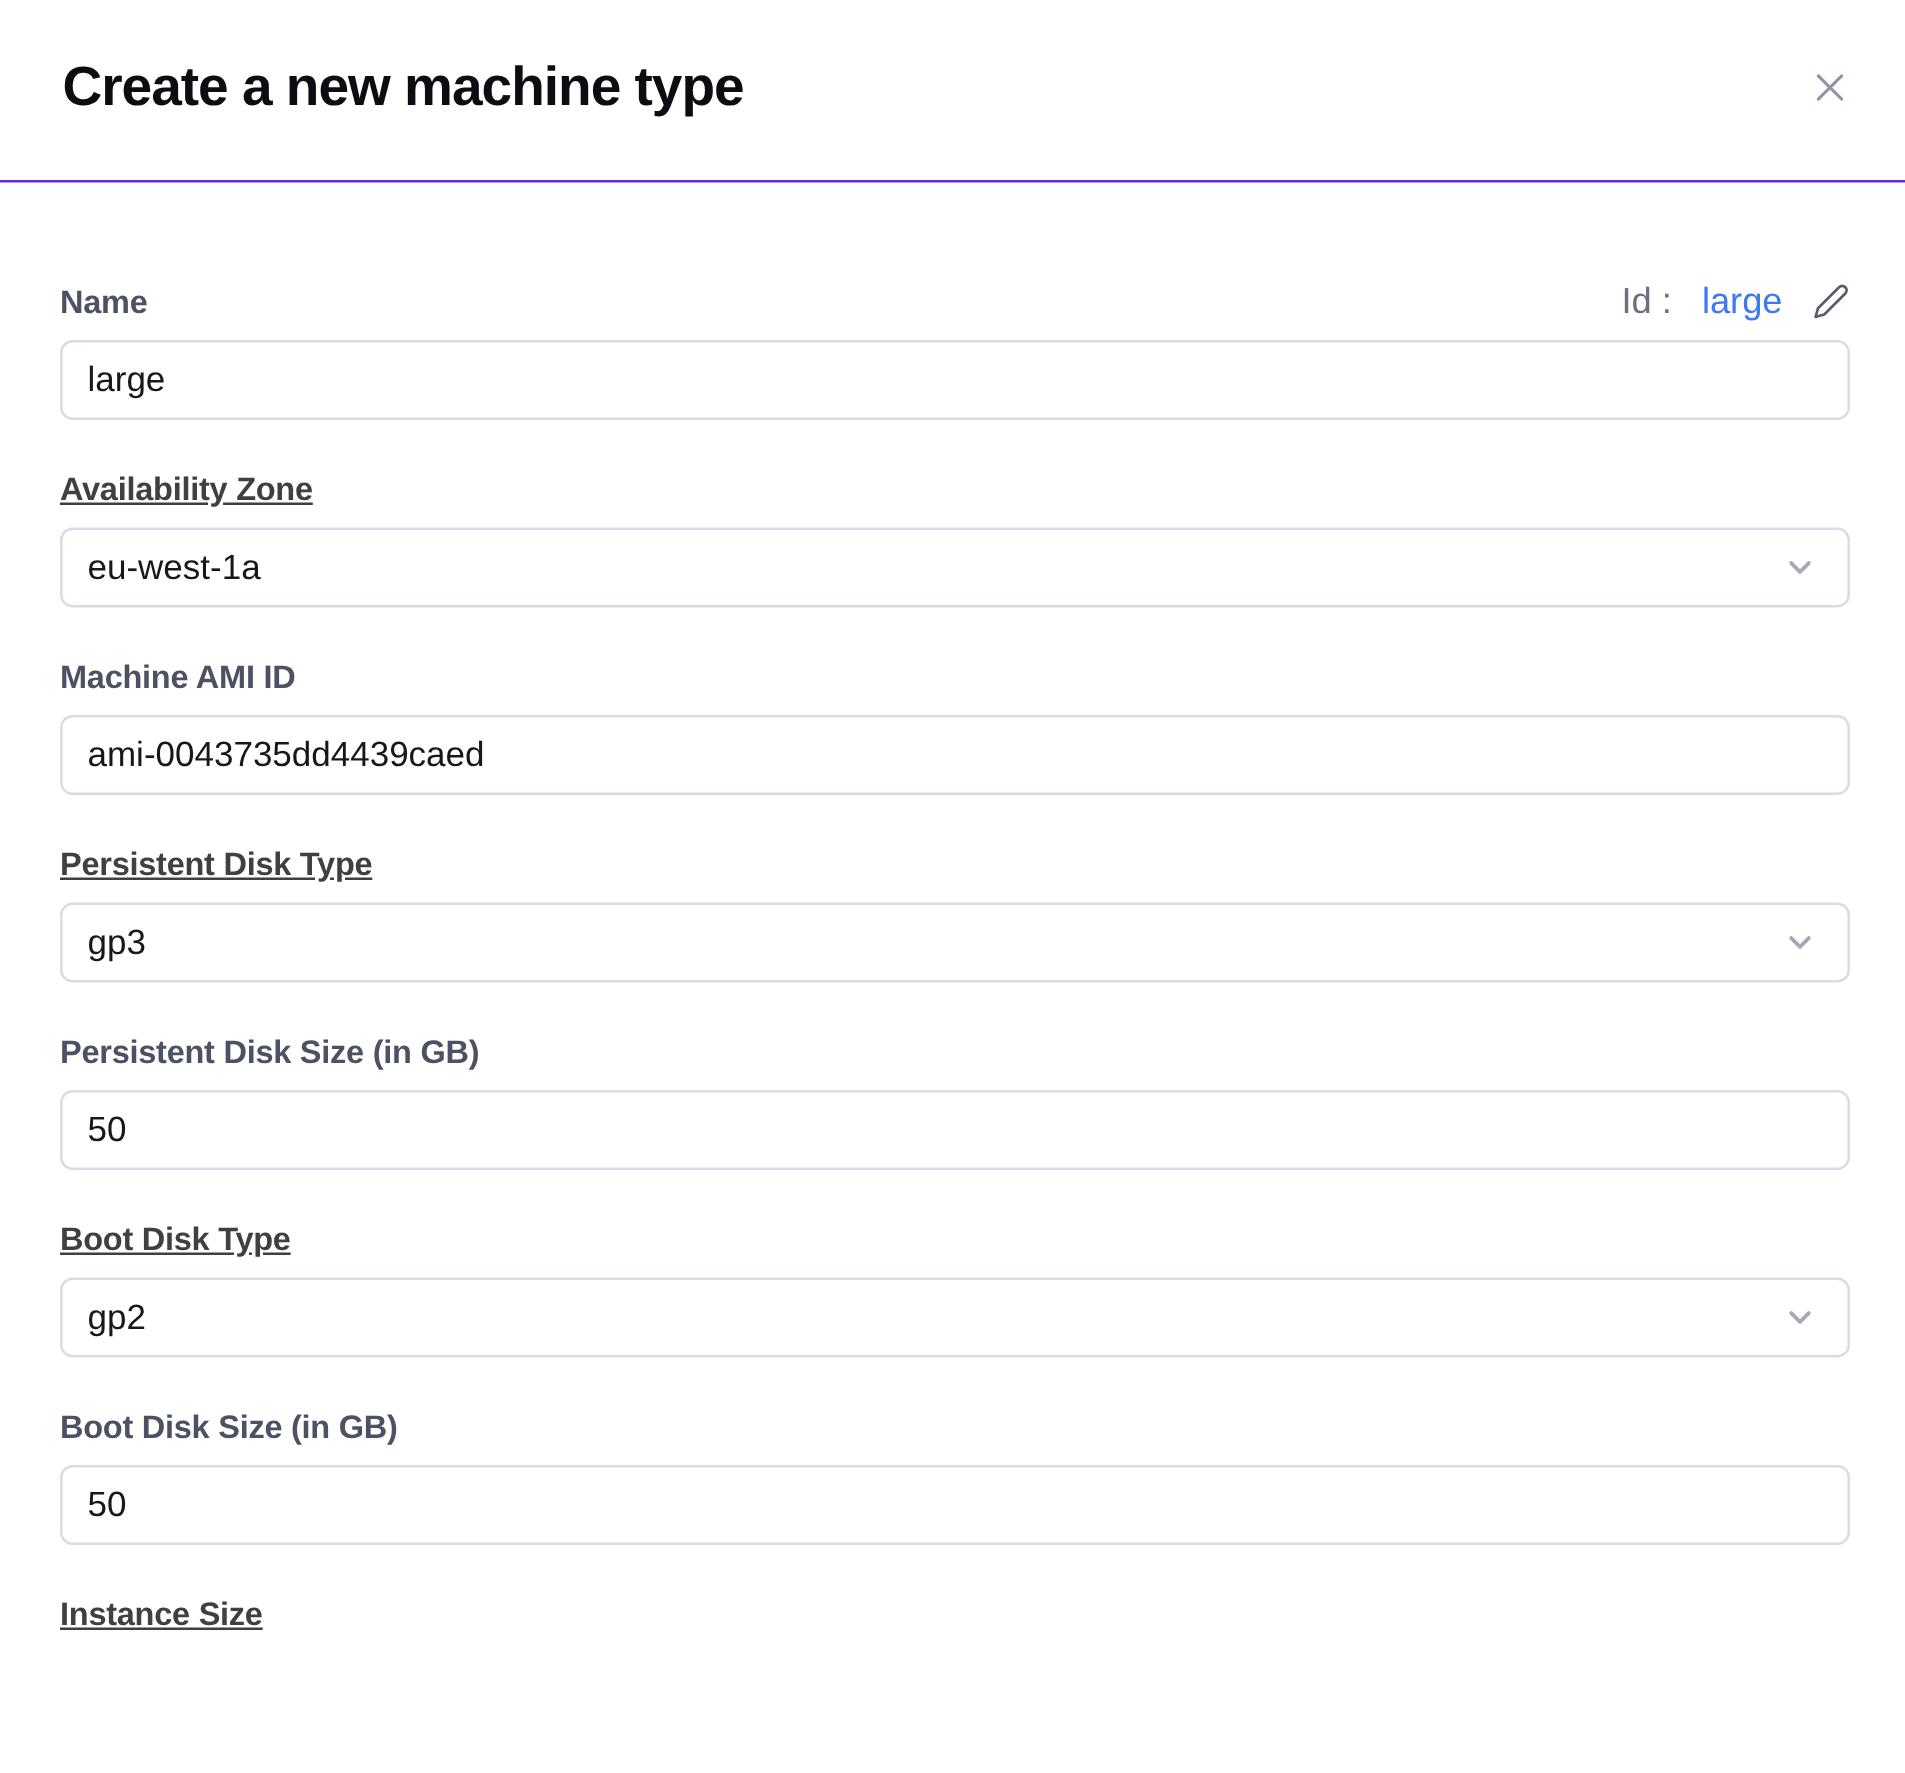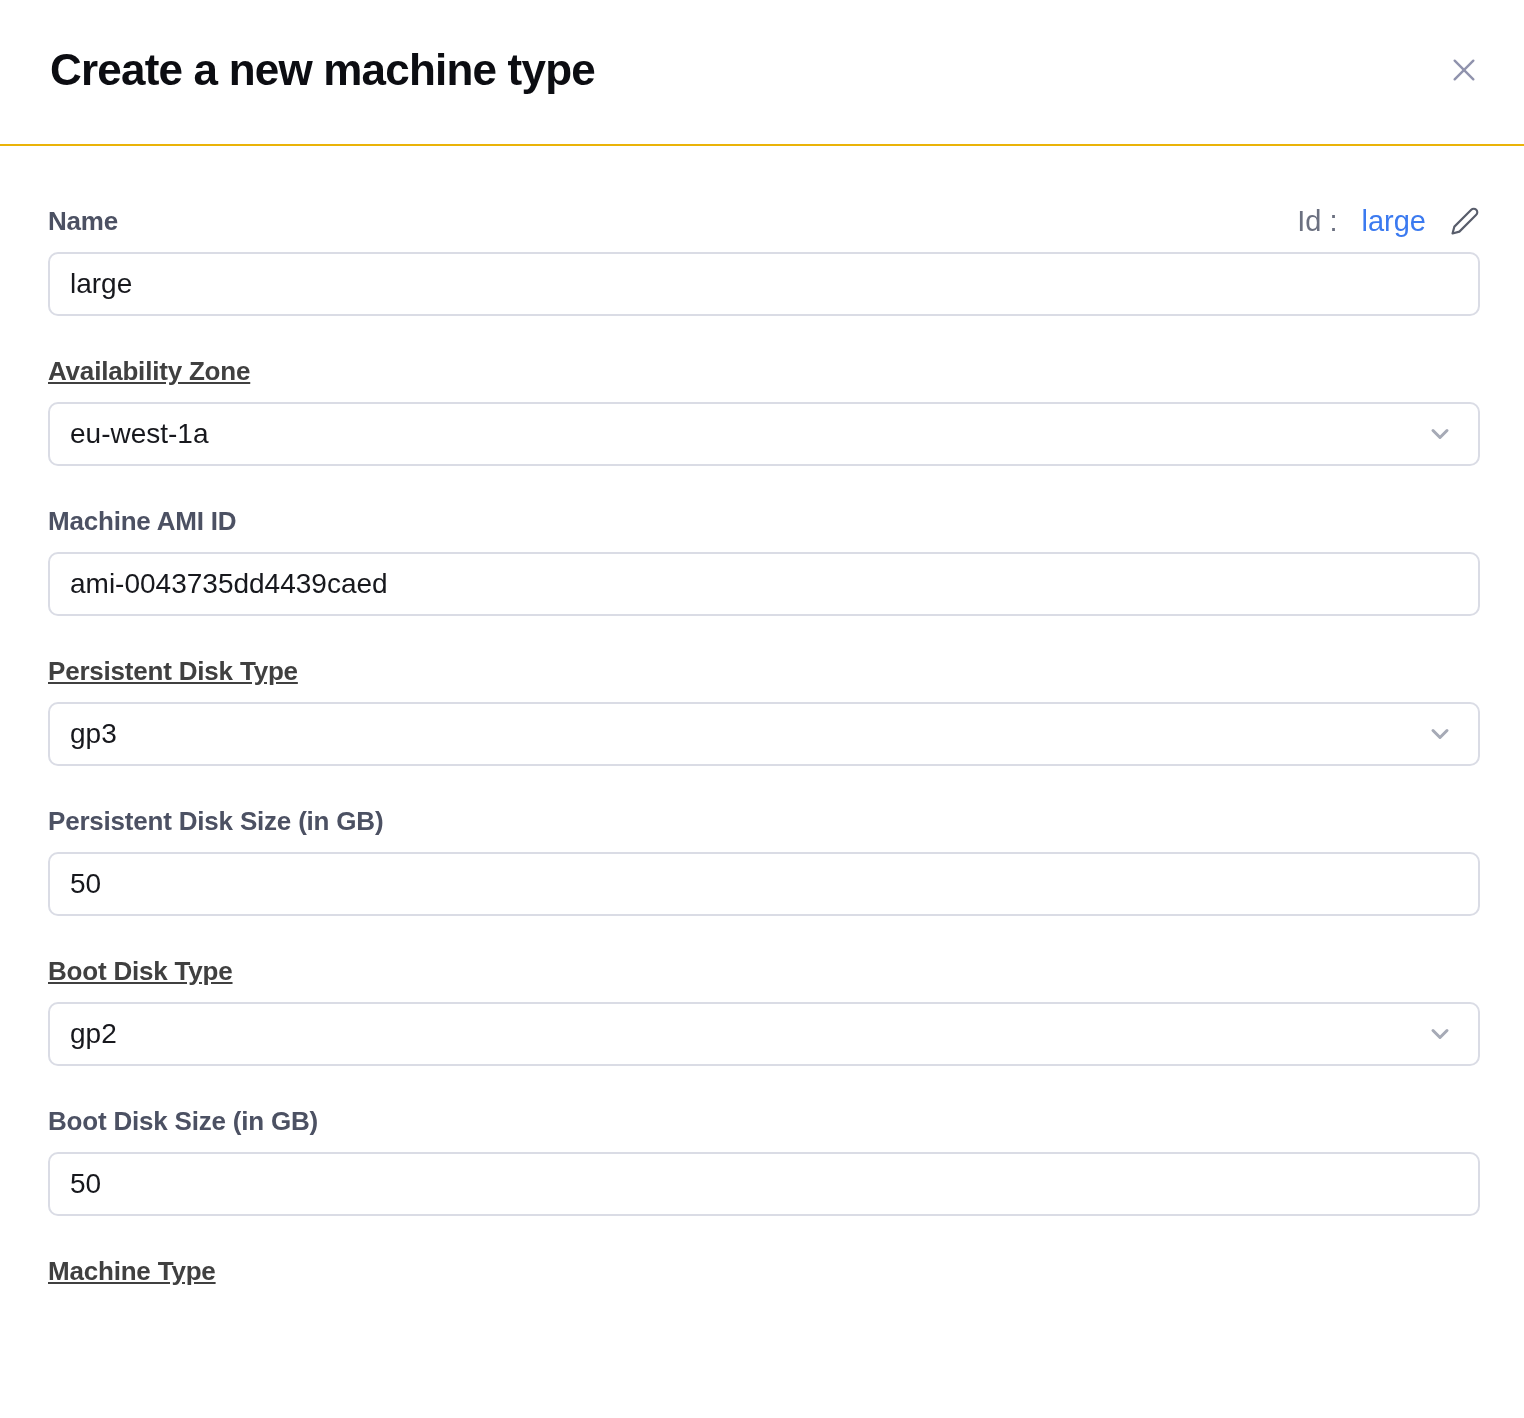--- a/index.html
+++ b/index.html
@@ -10,21 +10,21 @@
     font-family: "Liberation Sans", sans-serif;
     color: #17181d;
     overflow: hidden;
   }
   .modal { width: 1524px; height: 1418px; background: #ffffff; }
 
   
   .modal-header {
     height: 146px;
     padding: 44px 44px 0 50px;
-    border-bottom: 2px solid #eab308;
+    border-bottom: 2px solid #6d28d9;
     display: flex;
     justify-content: space-between;
     align-items: flex-start;
   }
   .modal-title {
     font-size: 44px;
     font-weight: 700;
     letter-spacing: -0.8px;
     color: #0c0d12;
     line-height: 52px;
@@ -35,21 +35,21 @@
     padding: 0;
     margin-top: 10px;
     cursor: pointer;
     line-height: 0;
   }
   .close-btn svg { stroke: #9093ad; }
 
   
   .modal-body { padding: 60px 44px 0 48px; }
 
-  .field-group { margin-bottom: 40px; }
+  .field-group { margin-bottom: 40px; margin-top: 20px; }
   .label-row {
     display: flex;
     justify-content: space-between;
     align-items: center;
     margin-bottom: 16px;
     height: 30px;
   }
   .field-label {
     font-size: 26px;
     font-weight: 700;
@@ -191,18 +191,18 @@
 
     <div class="field-group">
       <div class="label-row">
         <span class="field-label tone-dark">Boot Disk Size (in GB)</span>
       </div>
       <input class="text-input" type="text" value="50" style="">
     </div>
 
     <div class="field-group">
       <div class="label-row">
-        <span class="field-label tone-light">Machine Type</span>
+        <span class="field-label tone-light">Instance Size</span>
       </div>
     </div>
 
   </div>
 </div>
 
 </body></html>

